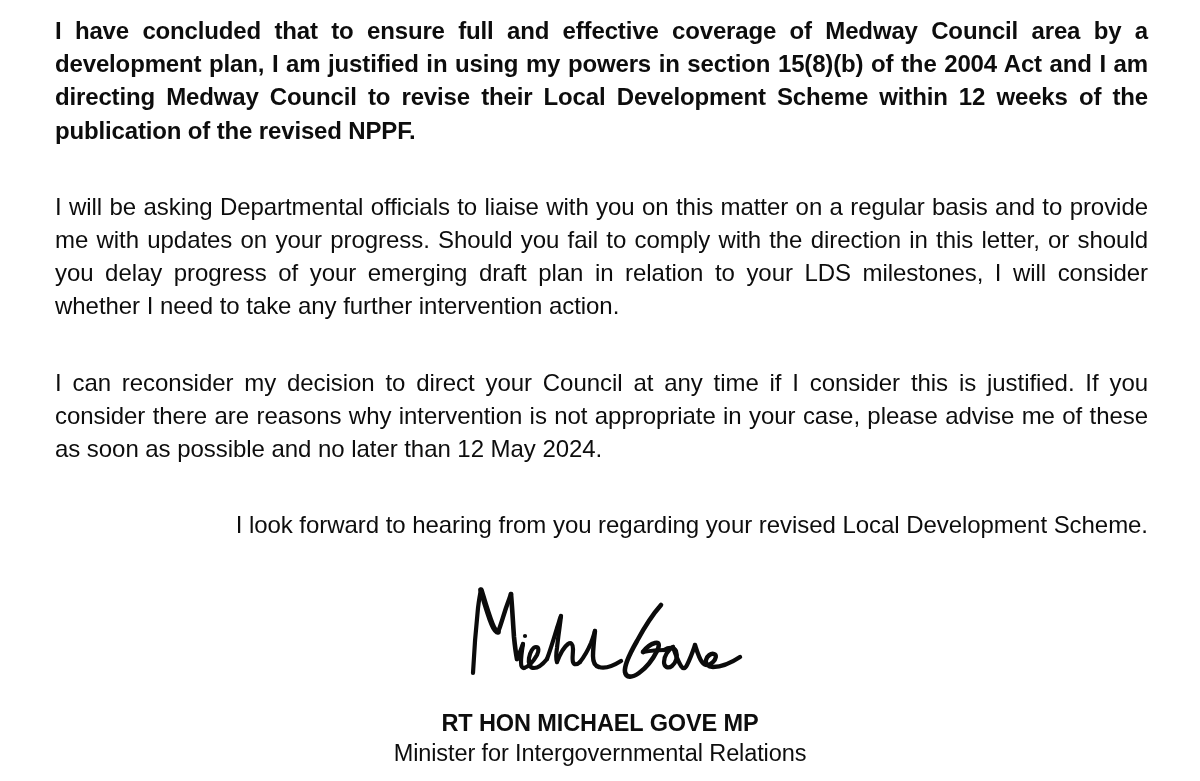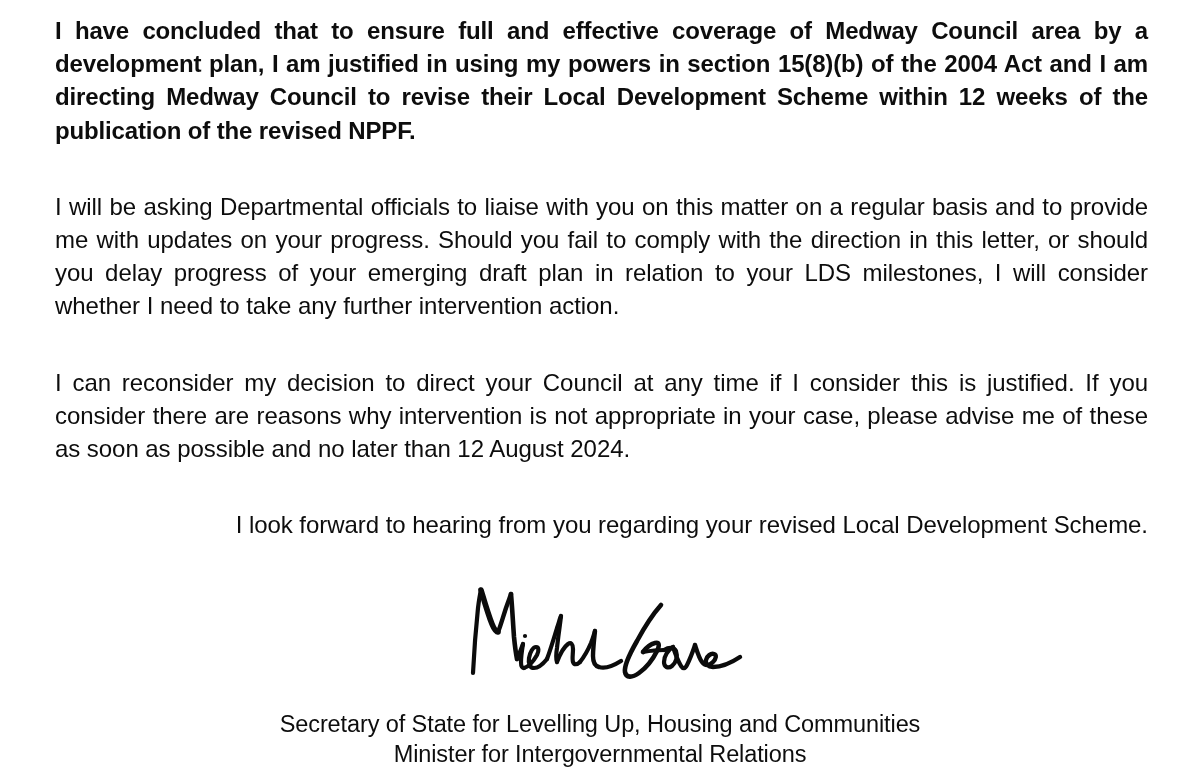--- a/index.html
+++ b/index.html
@@ -102,21 +102,21 @@
 <body>
 
 <div class="page">
 
   <div class="letter-body">
 
     <p class="para bold">I have concluded that to ensure full and effective coverage of Medway Council area by a development plan, I am justified in using my powers in section 15(8)(b) of the 2004 Act and I am directing Medway Council to revise their Local Development Scheme within 12 weeks of the publication of the revised NPPF.</p>
 
     <p class="para">I will be asking Departmental officials to liaise with you on this matter on a regular basis and to provide me with updates on your progress. Should you fail to comply with the direction in this letter, or should you delay progress of your emerging draft plan in relation to your LDS milestones, I will consider whether I need to take any further intervention action.</p>
 
-    <p class="para">I can reconsider my decision to direct your Council at any time if I consider this is justified. If you consider there are reasons why intervention is not appropriate in your case, please advise me of these as soon as possible and no later than 12 August 2024.</p>
+    <p class="para">I can reconsider my decision to direct your Council at any time if I consider this is justified. If you consider there are reasons why intervention is not appropriate in your case, please advise me of these as soon as possible and no later than 12 May 2024.</p>
 
     <p class="para single">I look forward to hearing from you regarding your revised Local Development Scheme.</p>
 
   </div>
 
   <div class="signature-wrap">
     <div class="signature">
       <svg viewBox="0 0 290 105" xmlns="http://www.w3.org/2000/svg" aria-hidden="true">
         <g fill="none" stroke="#0b0b0b" stroke-linecap="round" stroke-linejoin="round">
 
@@ -145,17 +145,17 @@
 
           <path d="M208,66 C210,72 213,80 216,85 C218,88 220,88 222,84 C225,78 228,70 230,64" stroke-width="4.2"></path>
 
           <path d="M230,64 C232,70 234,77 237,81 C240,85 244,85 248,81 C251,78 252,74 249,73 C246,72 242,75 241,79 C240,83 243,86 248,86 C256,86 266,82 275,76" stroke-width="4.4"></path>
         </g>
       </svg>
     </div>
   </div>
 
   <div class="signoff">
-    <div class="role">Secretary of State for Levelling Up, Housing and Communities</div>
+    <div class="name">RT HON MICHAEL GOVE MP</div>
     <div class="role">Minister for Intergovernmental Relations</div>
   </div>
 
 </div>
 
 </body></html>

